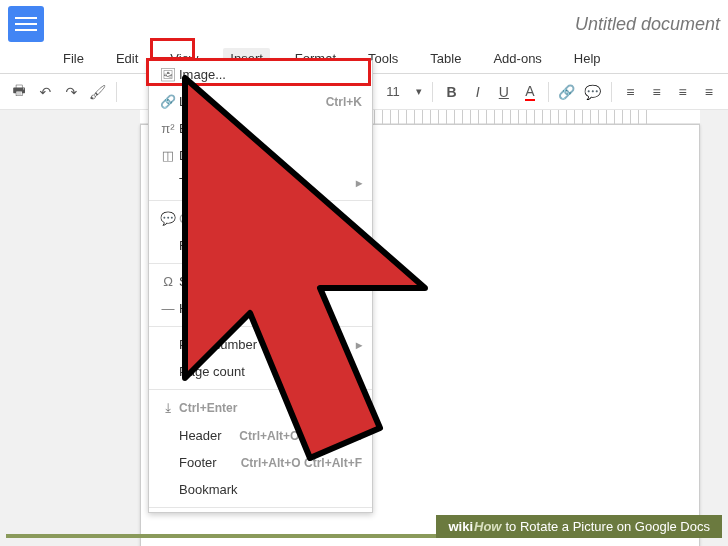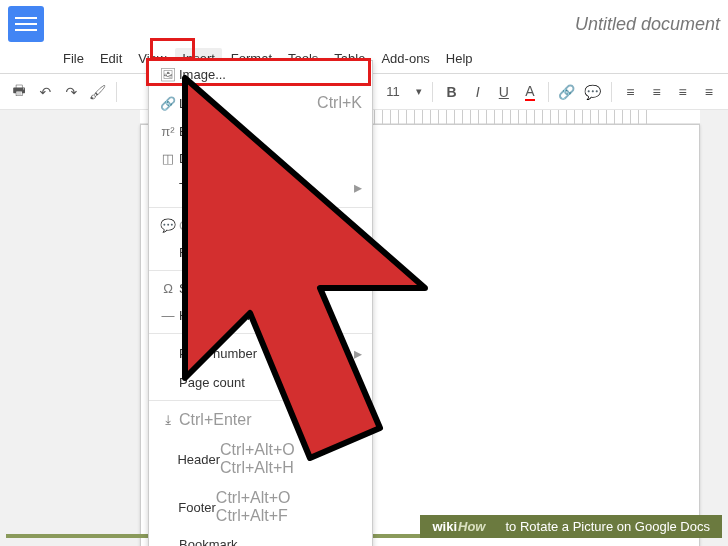--- a/index.html
+++ b/index.html
@@ -4,52 +4,52 @@
 <style>
 * { margin: 0; padding: 0; box-sizing: border-box; font-family: Arial, sans-serif; }
 body { width: 728px; height: 546px; overflow: hidden; background: #fff; position: relative; }
 
 .header { background: #fff; border-bottom: 1px solid #d9d9d9; }
 .title-row { display: flex; align-items: center; padding: 6px 8px; justify-content: space-between; }
 .doc-icon { width: 36px; height: 36px; background: #4285f4; border-radius: 3px; display: flex; align-items: center; justify-content: center; margin-right: 12px; }
 .doc-icon-inner { width: 22px; height: 2px; background: #fff; box-shadow: 0 -6px 0 #fff, 0 6px 0 #fff; }
 .title { font-size: 18px; color: #777; font-style: italic; }
 
-.menubar { display: flex; padding: 0 56px 4px; gap: 2px; }
+.menubar { display: flex; padding: 0 56px 4px; gap: 18px; }
 .menu-item { padding: 3px 7px; font-size: 13px; color: #333; cursor: pointer; border-radius: 2px; }
 .menu-item.open { background: #eee; }
 .menu-highlight { position: absolute; border: 3px solid #e21b1b; pointer-events: none; }
 
 .toolbar { display: flex; align-items: center; padding: 4px 8px; gap: 4px; background: #fff; border-bottom: 1px solid #e5e5e5; height: 36px; }
 .tb-btn { width: 26px; height: 26px; display: flex; align-items: center; justify-content: center; color: #555; font-size: 14px; cursor: pointer; }
 .tb-sep { width: 1px; height: 20px; background: #ddd; margin: 0 3px; }
 .tb-field { padding: 2px 8px; font-size: 13px; color: #555; min-width: 30px; text-align: center; }
 .tb-dd { display: flex; align-items: center; gap: 2px; font-size: 11px; color: #555; padding: 2px 4px; }
 
 .canvas { background: #f1f1f1; height: 480px; position: relative; padding-top: 14px; }
 .page { background: #fff; width: 560px; height: 460px; margin-left: 140px; box-shadow: 0 1px 3px rgba(0,0,0,0.15); border: 1px solid #ccc; }
 .ruler { position: absolute; top: 0; left: 140px; width: 560px; height: 14px; background: #fff; border-bottom: 1px solid #e5e5e5; }
 .ruler::before { content: ""; position: absolute; left: 50px; top: 0; width: 460px; height: 14px; background: repeating-linear-gradient(90deg, #ccc 0 1px, transparent 1px 8px); }
 
 .dropdown { position: absolute; left: 148px; top: 60px; width: 225px; background: #fff; border: 1px solid #ccc; box-shadow: 0 2px 6px rgba(0,0,0,0.2); font-size: 13px; color: #333; z-index: 5; }
 .dd-item { display: flex; align-items: center; padding: 6px 10px 6px 8px; cursor: pointer; }
 .dd-item.disabled { color: #aaa; cursor: default; }
 .dd-icon { width: 22px; text-align: center; color: #777; font-size: 13px; }
 .dd-label { flex: 1; }
-.dd-short { color: #999; font-size: 16px; }
+.dd-short { color: #999; font-size: 12px; font-weight: bold; }
 .dd-sep { height: 1px; background: #e5e5e5; margin: 4px 0; }
 .dd-highlight { position: absolute; border: 3px solid #e21b1b; pointer-events: none; }
 
 .cursor-overlay { position: absolute; left: 175px; top: 68px; z-index: 10; pointer-events: none; }
 
 .caption { position: absolute; bottom: 8px; left: 0; right: 0; }
 .caption-bar { background: #8a9a5b; height: 4px; margin: 0 6px; }
 .caption-box { background: #6b7a3f; color: #fff; padding: 4px 12px; font-size: 13px; display: inline-flex; align-items: flex-start; position: absolute; right: 6px; bottom: 0; }
 .caption-box b { color: #fff; margin-right: 1px; }
-.caption-box i { font-style: italic; color: #d9e0c0; margin-right: 20px; font-weight: bold; }
+.caption-box i { font-style: italic; color: #d9e0c0; margin-right: 4px; font-weight: bold; }
 </style>
 </head>
 <body>
 
 <div class="header">
   <div class="title-row">
     <div class="doc-icon">
         <div class="doc-icon-inner"></div>
       </div>
     <div class="title">Untitled document</div>

